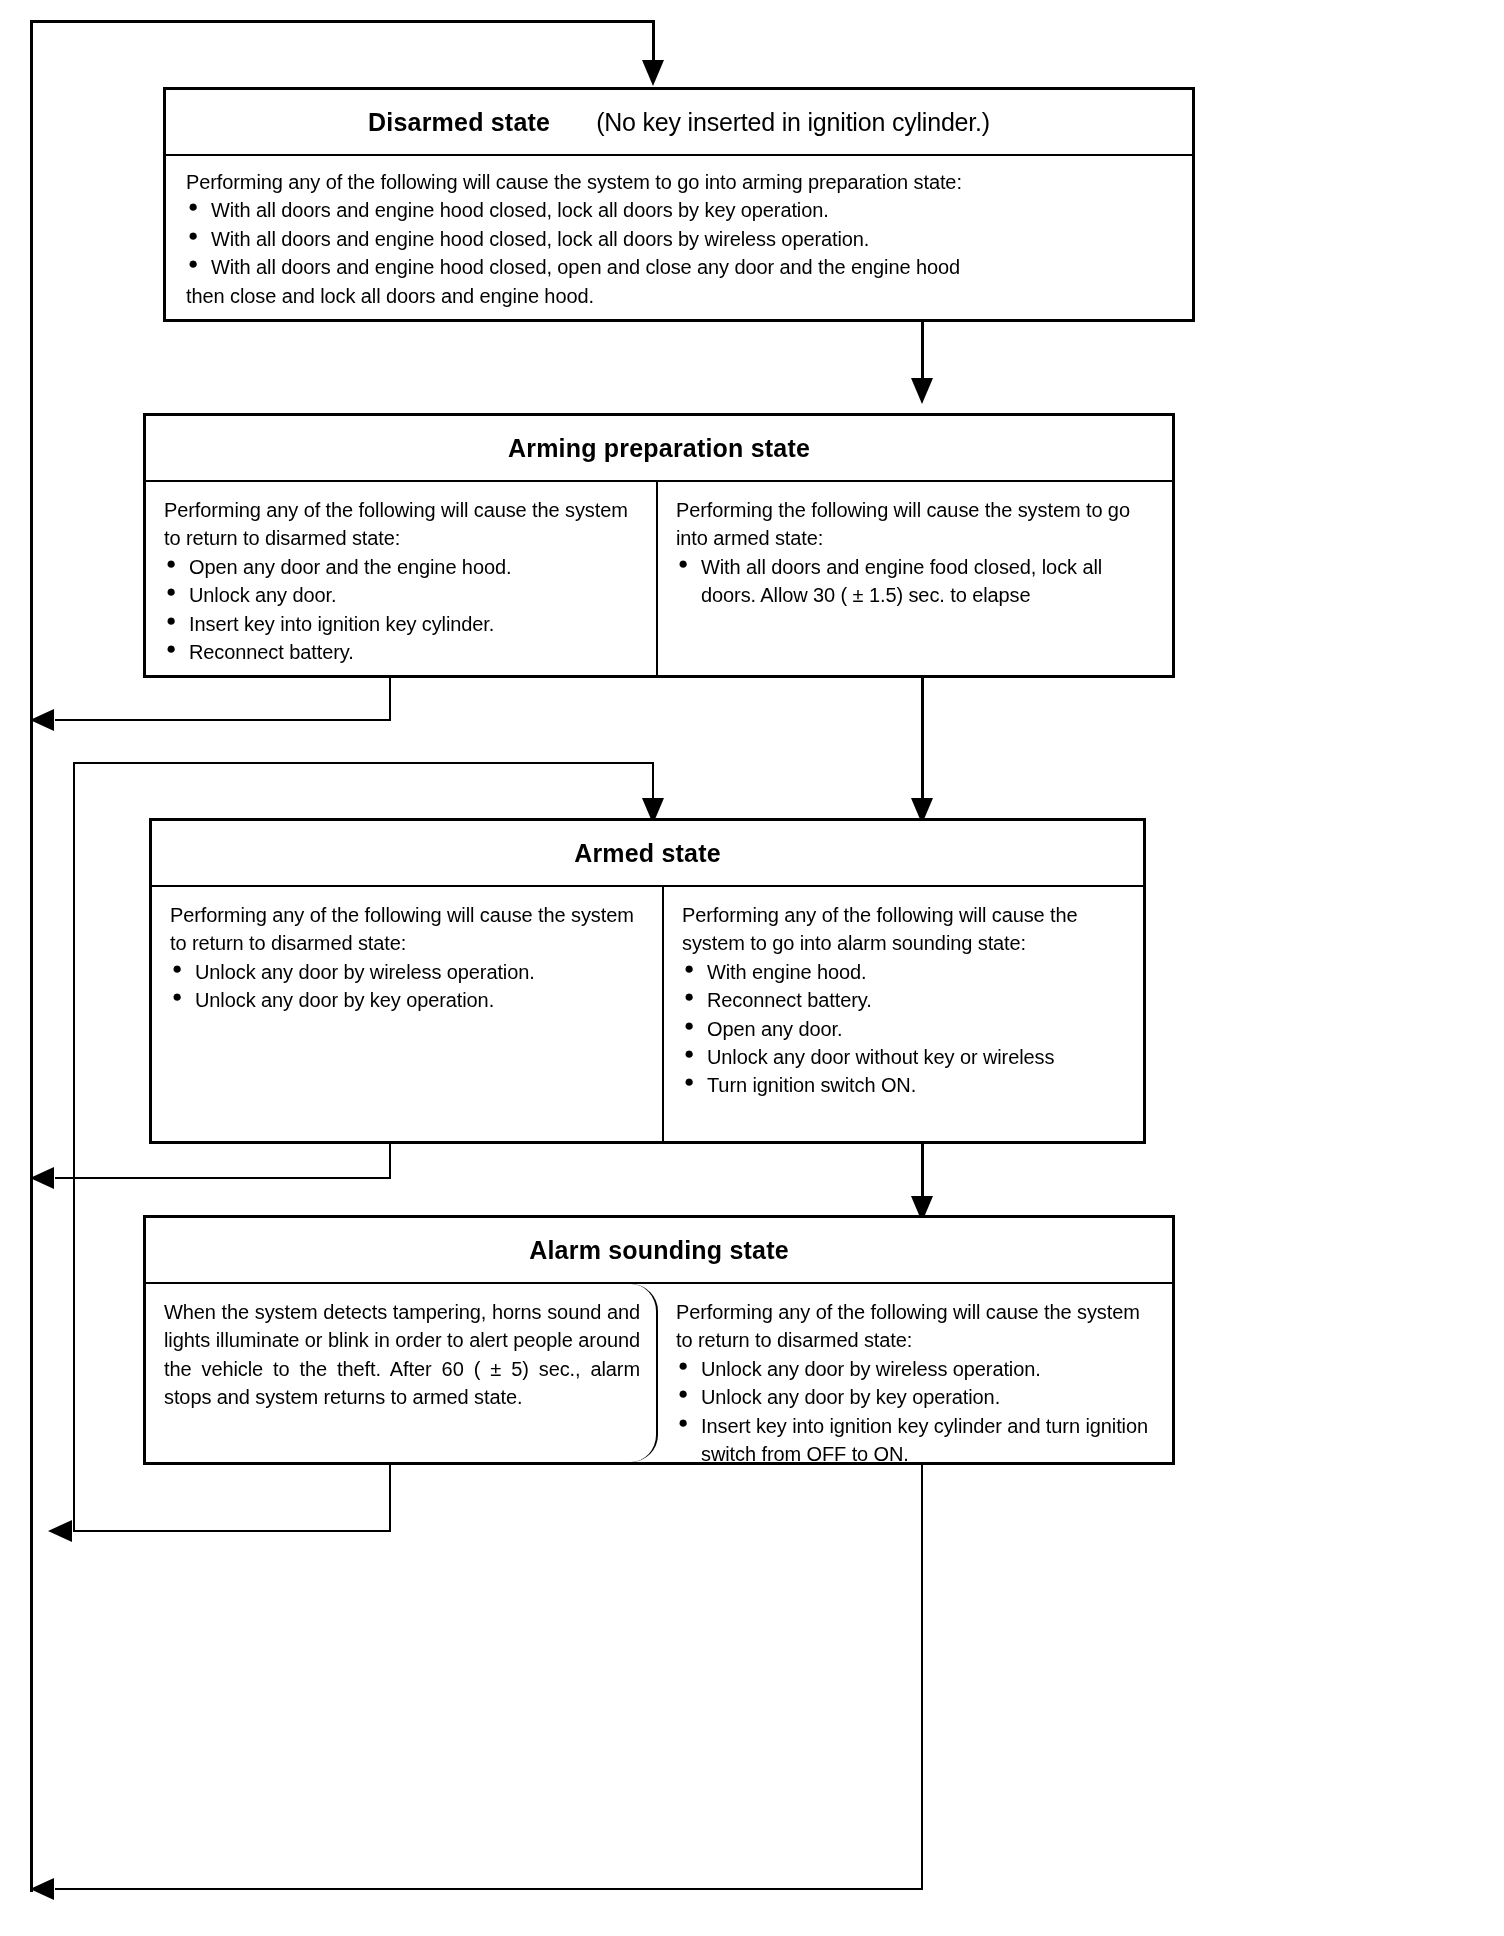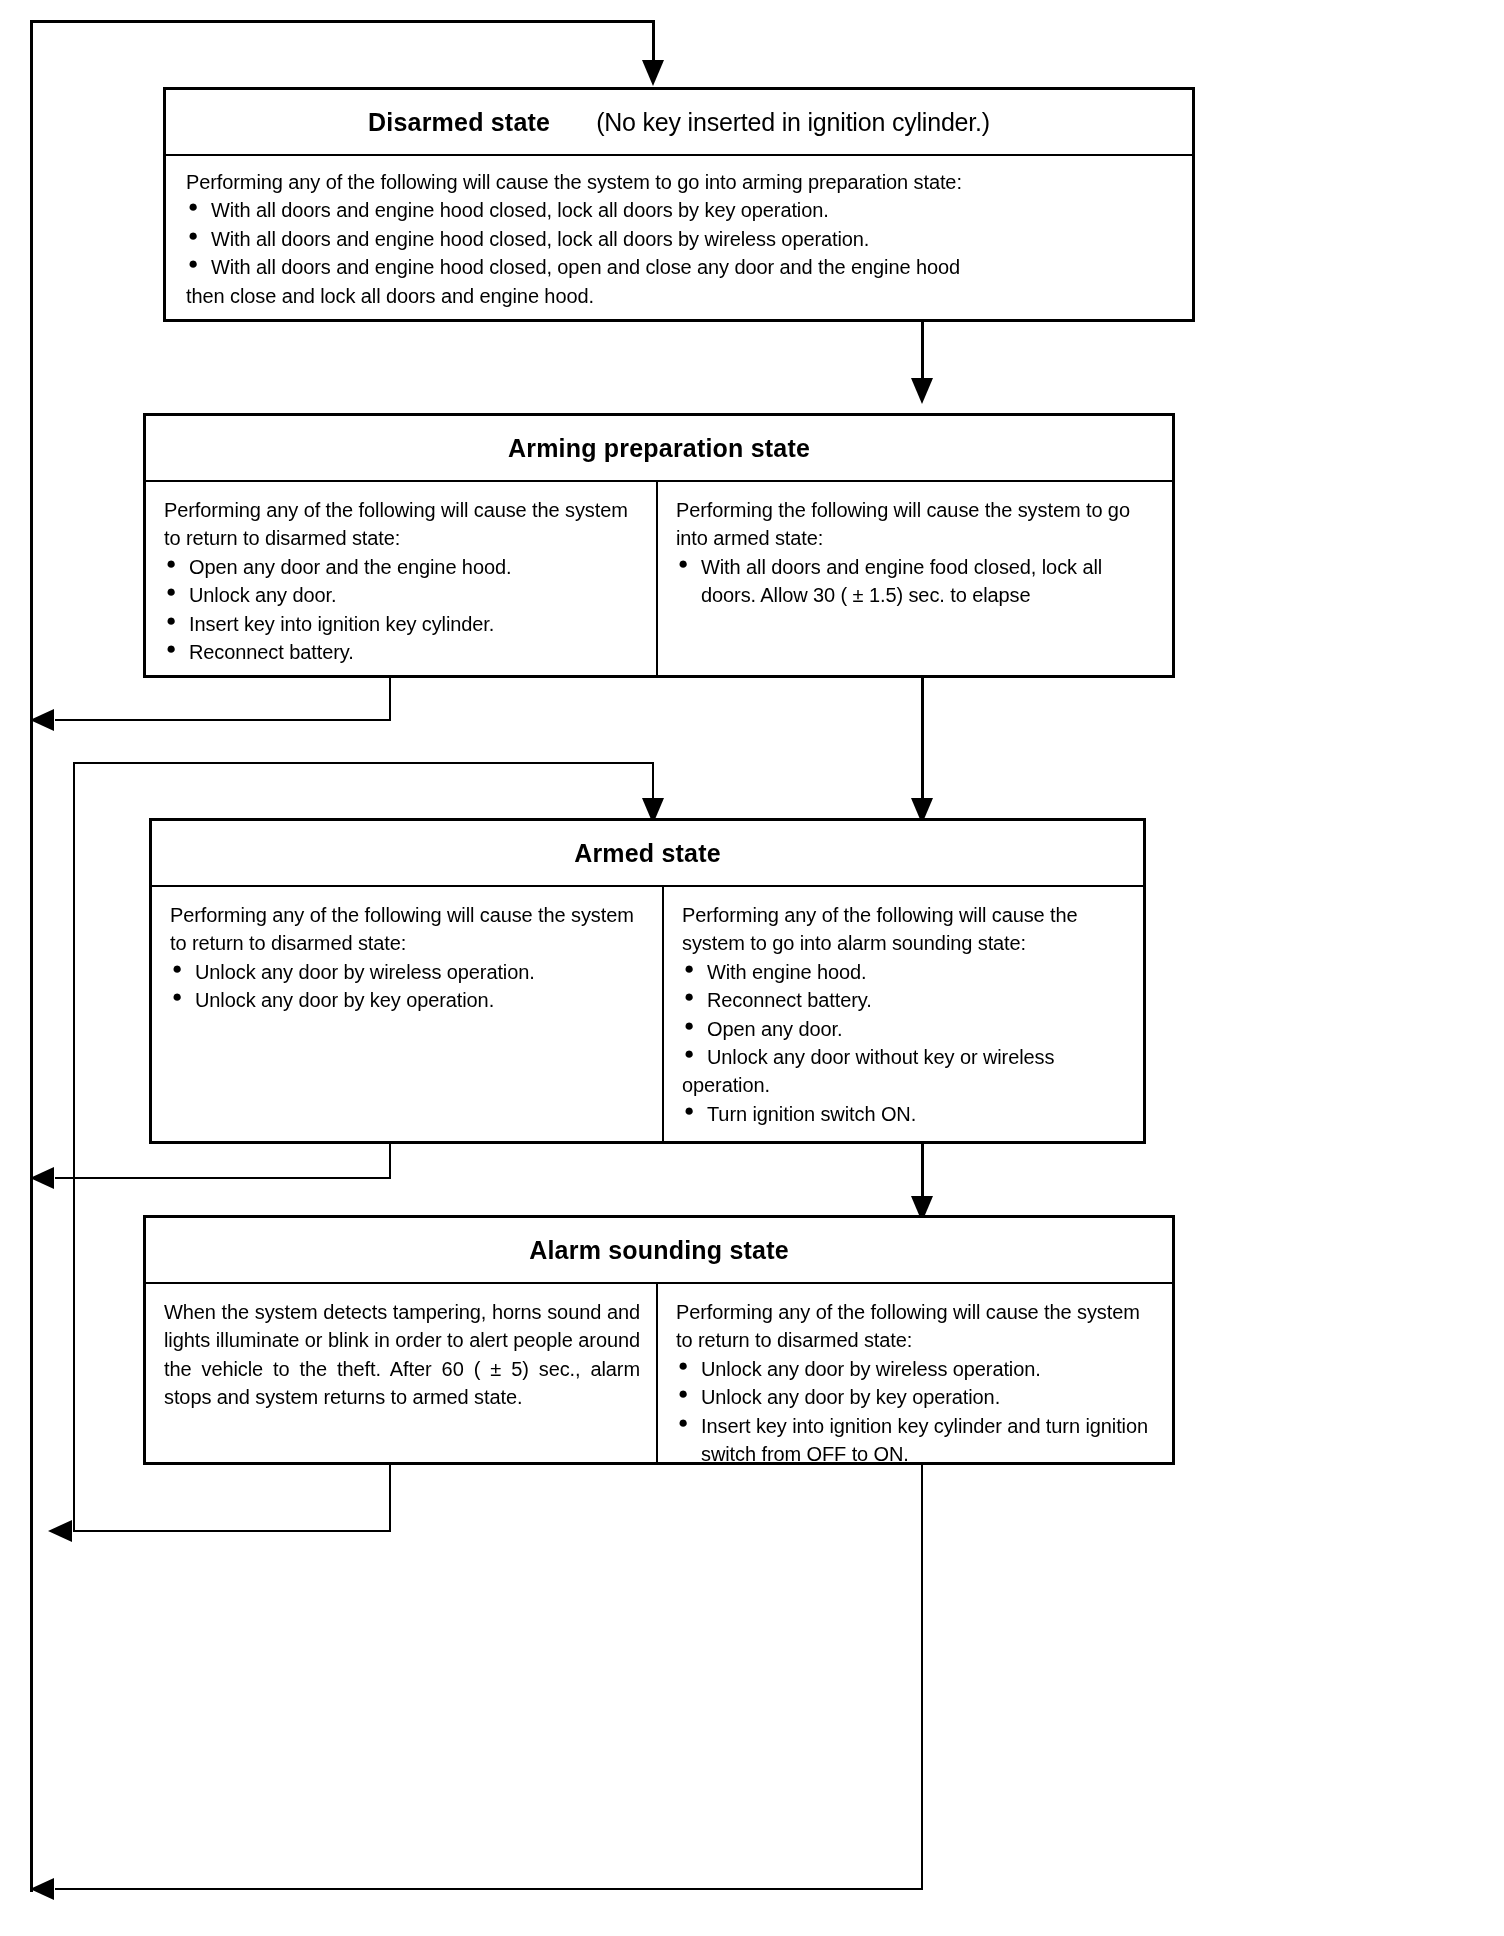--- a/index.html
+++ b/index.html
@@ -226,35 +226,34 @@
           <span>With engine hood.</span>
         </p>
         <p class="bullet">
           <span>Reconnect battery.</span>
         </p>
         <p class="bullet">
           <span>Open any door.</span>
         </p>
         <p class="bullet">
           <span>Unlock any door without key or wireless</span>
-          <span class="cont"> operation.</span>
         </p>
         <p class="bullet">
           <span>Turn ignition switch ON.</span>
         </p>
       </div>
     </div>
   </div>
 
   <div class="state-box" style="left:143px; top:1215px; width:1032px; height:250px;">
     <div class="state-header" style="height:66px;">
       <span class="title">Alarm sounding state</span>
     </div>
     <div class="state-body">
-      <div class="col left divided" style="flex:0 0 512px;">
+      <div class="col left divided" style="flex:0 0 512px;border-radius:27px;">
         <p class="para justify">When the system detects tampering, horns sound and lights illuminate or blink in order to alert people around the vehicle to the theft.  After 60 ( ± 5) sec., alarm stops and system returns to armed state.</p>
       </div>
       <div class="col right">
         <p class="para">Performing any of the following will cause the system to return to disarmed state:</p>
         <p class="bullet">
           <span>Unlock any door by wireless operation.</span>
         </p>
         <p class="bullet">
           <span>Unlock any door by key operation.</span>
         </p>

